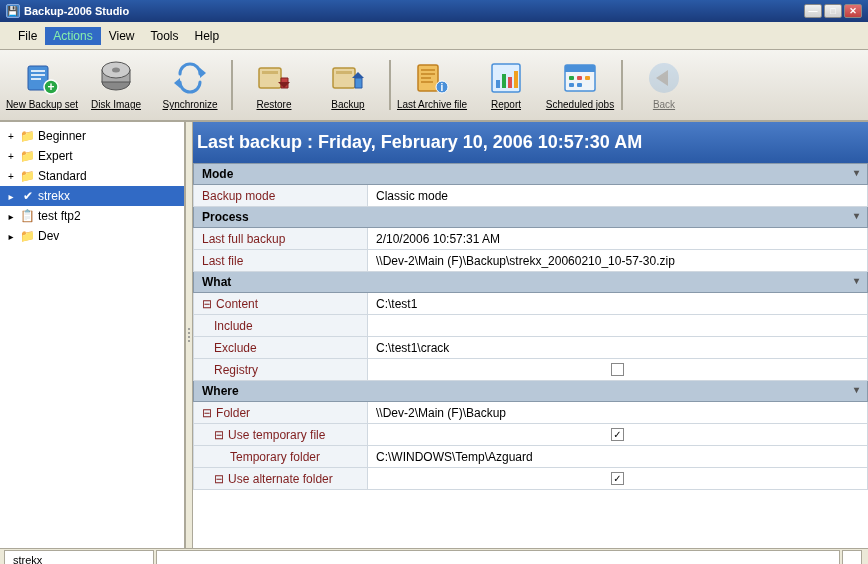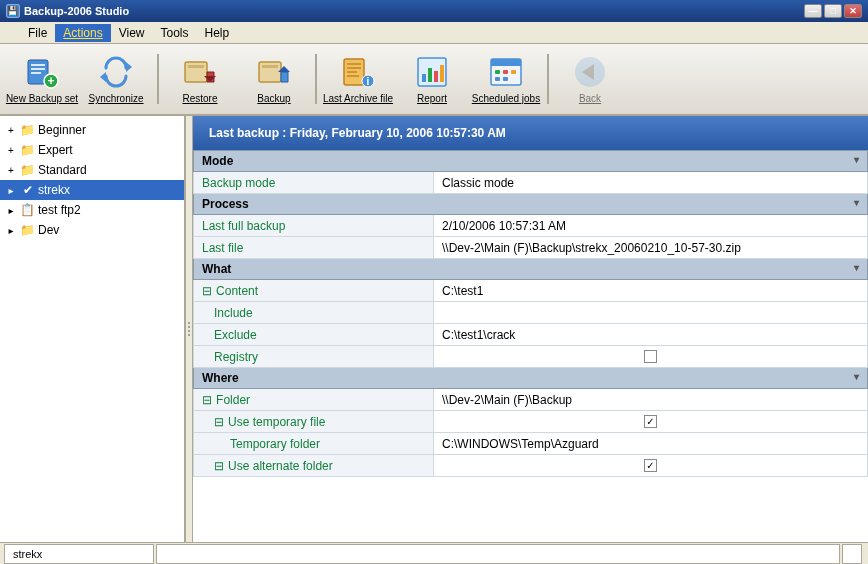--- a/index.html
+++ b/index.html
@@ -22,32 +22,32 @@
     .title-bar-buttons { display: flex; gap: 2px; }
     .title-btn {
       width: 18px; height: 14px; border: 1px solid #888; border-radius: 2px;
       background: linear-gradient(to bottom, #f0f0f0, #d0d0d0);
       display: flex; align-items: center; justify-content: center; font-size: 9px; cursor: pointer;
     }
 
     
     .menu-bar {
       background: #ece9d8;
-      height: 22px;
-      display: flex;
-      align-items: center;
-      padding: 0 20px;
+      height: 28px;
+      display: flex;
+      align-items: center;
+      padding: 0 10px;
       border-bottom: 1px solid #aca899;
     }
     .menu-item {
       padding: 2px 8px;
       font-size: 12px;
       cursor: pointer;
     }
-    .menu-item.active { background: #316ac5; color: #fde047; text-decoration: underline; }
+    .menu-item.active { background: #316ac5; color: #86efac; }
 
     
     .toolbar {
       background: linear-gradient(to bottom, #f5f4f0, #dedad0);
       height: 72px;
       display: flex;
       align-items: center;
       padding: 4px 6px;
       border-bottom: 2px solid #aca899;
       gap: 2px;
@@ -90,42 +90,42 @@
       flex: 1;
       background: white;
       overflow-y: auto;
       position: relative;
     }
 
     
     .content-header {
       background: linear-gradient(to bottom, #4a7cc7, #2a5aa6);
       color: white;
-      padding: 10px 16px;
-      font-size: 12px;
+      padding: 10px 4px;
+      font-size: 18px;
       font-weight: bold;
     }
 
     
     .prop-table { width: 100%; border-collapse: collapse; }
     .prop-section-row td {
       background: #b8c8d8;
       font-weight: bold;
       padding: 3px 8px;
       font-size: 12px;
       border: 1px solid #8899aa;
     }
     .prop-row td {
       border: 1px solid #d0d8e0;
       padding: 2px 8px;
       font-size: 12px;
       height: 22px;
       vertical-align: middle;
     }
-    .prop-row td:first-child { background: #f0f4f8; color: #15803d; width: 240px; }
+    .prop-row td:first-child { background: #f0f4f8; color: #7f1d1d; width: 174px; }
     .prop-row td:last-child { background: white; }
     .section-toggle { font-size: 10px; float: right; color: #555; }
     .checkbox-cell { display: flex; align-items: center; justify-content: center; }
     .prop-checkbox { width: 13px; height: 13px; border: 1px solid #888; background: white; display: flex; align-items: center; justify-content: center; }
     .prop-checkbox.checked::after { content: '✓'; font-size: 10px; }
     .indent1 { padding-left: 20px !important; }
     .indent2 { padding-left: 36px !important; }
 
     
     .splitter {
@@ -198,20 +198,31 @@
         <rect x="7" y="10" width="14" height="2" fill="white" opacity="0.8"></rect>
         <rect x="7" y="14" width="14" height="2" fill="white" opacity="0.8"></rect>
         <rect x="7" y="18" width="10" height="2" fill="white" opacity="0.8"></rect>
         <circle cx="27" cy="27" r="7" fill="#28a745" stroke="white" stroke-width="1.5"></circle>
         <text x="27" y="31" text-anchor="middle" fill="white" font-size="12" font-weight="bold">+</text>
       </svg>
     </div>
     <div class="btn-label">New Backup set</div>
   </div>
 
+  <div class="toolbar-btn">
+    <div class="btn-icon">
+      <svg width="36" height="36" viewBox="0 0 36 36">
+        <ellipse cx="18" cy="22" rx="14" ry="8" fill="#888" stroke="#555" stroke-width="1"></ellipse>
+        <rect x="4" y="10" width="28" height="12" fill="#aaa" stroke="#555" stroke-width="1"></rect>
+        <ellipse cx="18" cy="10" rx="14" ry="8" fill="#ccc" stroke="#555" stroke-width="1"></ellipse>
+        <ellipse cx="18" cy="10" rx="4" ry="2.5" fill="#888"></ellipse>
+      </svg>
+    </div>
+    <div class="btn-label">Disk Image</div>
+  </div>
 
   <div class="toolbar-btn">
     <div class="btn-icon">
       <svg width="36" height="36" viewBox="0 0 36 36">
         <path d="M8 14 A10 10 0 0 1 28 14" fill="none" stroke="#4a90d9" stroke-width="3" stroke-linecap="round"></path>
         <polygon points="28,8 28,18 34,13" fill="#4a90d9"></polygon>
         <path d="M28 22 A10 10 0 0 1 8 22" fill="none" stroke="#4a90d9" stroke-width="3" stroke-linecap="round"></path>
         <polygon points="8,28 8,18 2,23" fill="#4a90d9"></polygon>
       </svg>
     </div>

